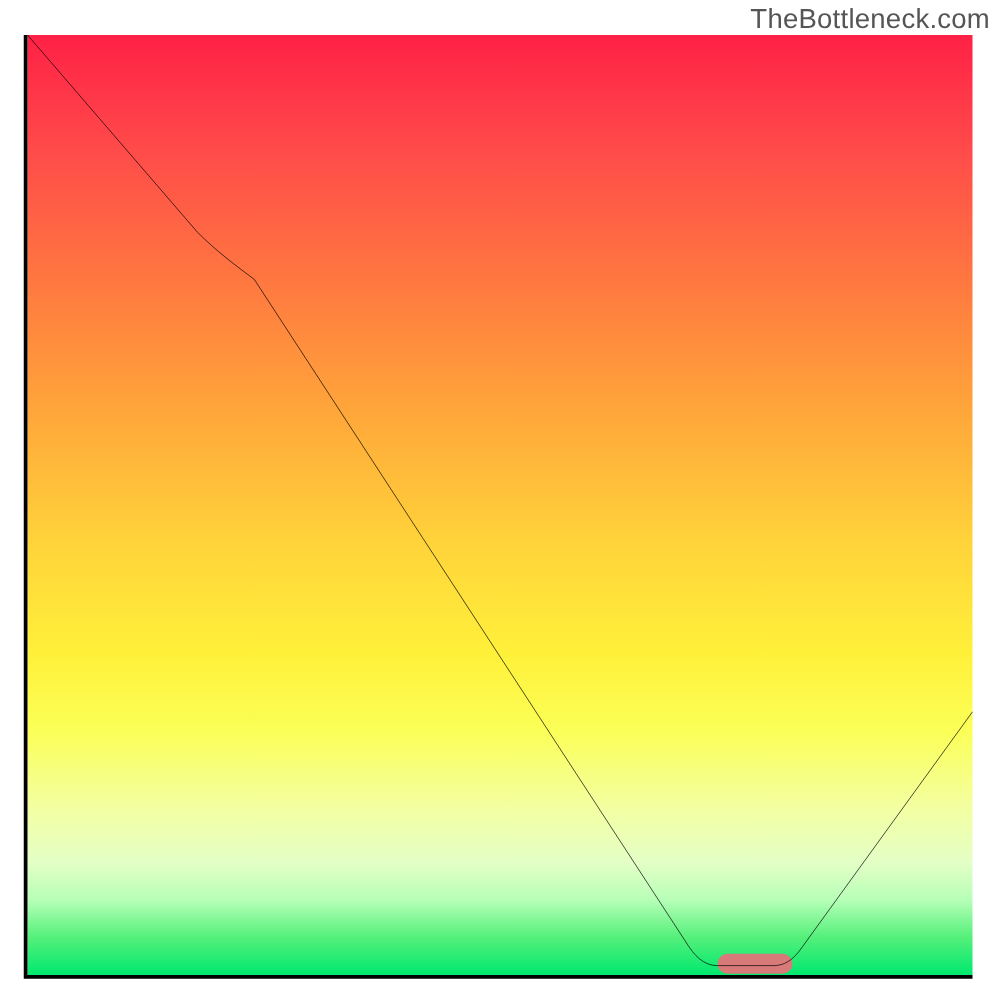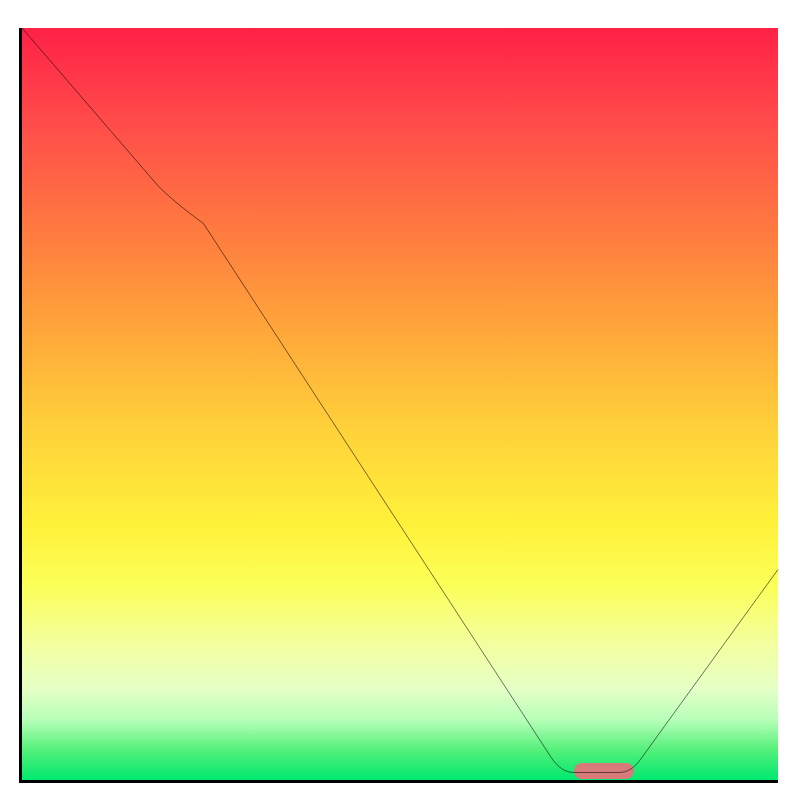--- a/index.html
+++ b/index.html
@@ -67,20 +67,21 @@
     width: 60px;
     border-radius: 8px;
     background: #d97a7a;
   }
 </style>
 </head>
 <body>
 
 <div class="chart-wrap">
 
+  <div class="watermark">TheBottleneck.com</div>
 
   <div class="plot">
 
     <div class="gradient-bg"></div>
 
     <div class="marker" style="left:73%; bottom:0.2%;"></div>
 
     <svg class="curve-svg" viewBox="0 0 100 100" preserveAspectRatio="none">
       <path d="M 0 0
                C 6 7, 12 14, 18 21

